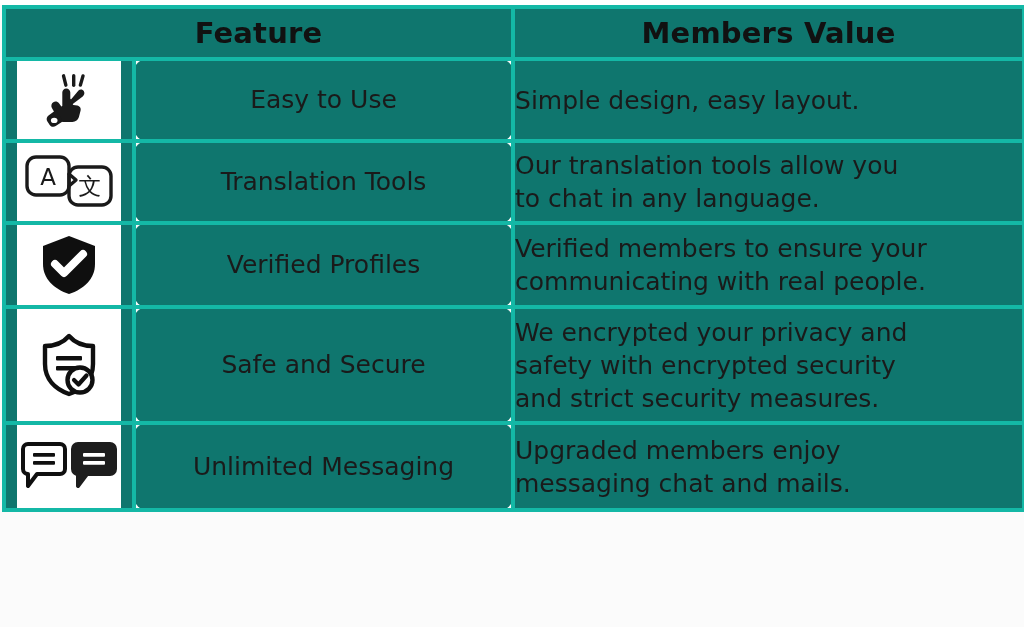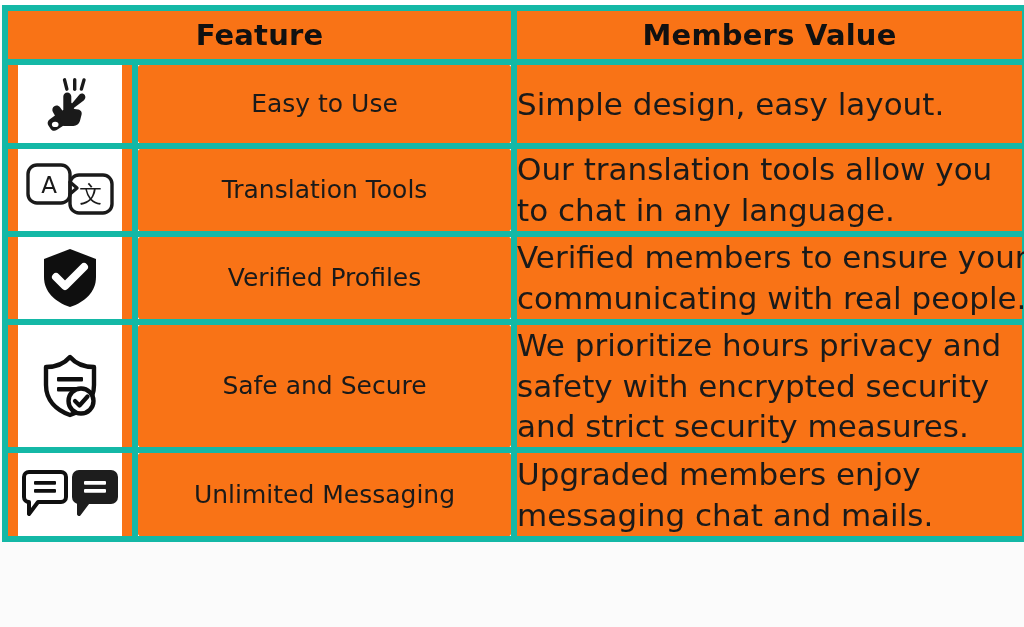--- a/index.html
+++ b/index.html
@@ -25,22 +25,22 @@
   table.feature-table {
     width: 1020px;
     margin: 5px 0 0 2px;
     border-collapse: collapse;
     table-layout: fixed;
     background: #fbfbfb;
   }
 
   table.feature-table td,
   table.feature-table th {
-    border: 6px solid #14b8a6;
-    background: #f97316;
+    border: 4px solid #14b8a6;
+    background: #0f766e;
     padding: 0;
     vertical-align: middle;
   }
 
   
   col.col-icon   { width: 130px; }
   col.col-label  { width: 379px; }
   col.col-value  { width: 511px; }
 
   
@@ -63,21 +63,21 @@
   td.label-cell {
     border-left: none;
     text-align: center;
     font-size: 25px;
     color: #1a1a1a;
     padding: 6px 10px;
     line-height: 1.25;
     border-radius: 13px;
   }
   td.value-cell {
-    font-size: 31px;
+    font-size: 25px;
     color: #1a1a1a;
     line-height: 1.32;
     padding: 10px 18px 10px 48px;
     text-align: left;
   }
   .value-line { display: block; white-space: nowrap; }
 
   
   tr.r0 td { height: 78px; }
   tr.r1 td { height: 78px; }
@@ -191,21 +191,21 @@
                        c-9 0-18-3-24-10 z" fill="none" stroke="#0f0f0f" stroke-width="4.4" stroke-linejoin="round"></path>
               <rect x="19" y="24" width="26" height="4.6" rx="1" fill="#0f0f0f"></rect>
               <rect x="19" y="34" width="26" height="4.6" rx="1" fill="#0f0f0f"></rect>
               <circle cx="43" cy="48" r="12.5" fill="#ffffff" stroke="#0f0f0f" stroke-width="4.4"></circle>
               <path d="M37 48 L41.5 52.5 L49.5 43.5" fill="none" stroke="#0f0f0f" stroke-width="4.2" stroke-linecap="round" stroke-linejoin="round"></path>
             </svg>
           </span>
         </td>
         <td class="label-cell">Safe and Secure</td>
         <td class="value-cell">
-          <span class="value-line">We prioritize hours privacy and</span>
+          <span class="value-line">We encrypted your privacy and</span>
           <span class="value-line">safety with encrypted security</span>
           <span class="value-line">and strict security measures.</span>
         </td>
       </tr>
 
       <tr class="r4">
         <td class="icon-cell">
           <span class="icon-box">
             <svg width="104" height="54" viewBox="0 0 104 54" aria-hidden="true">
 

